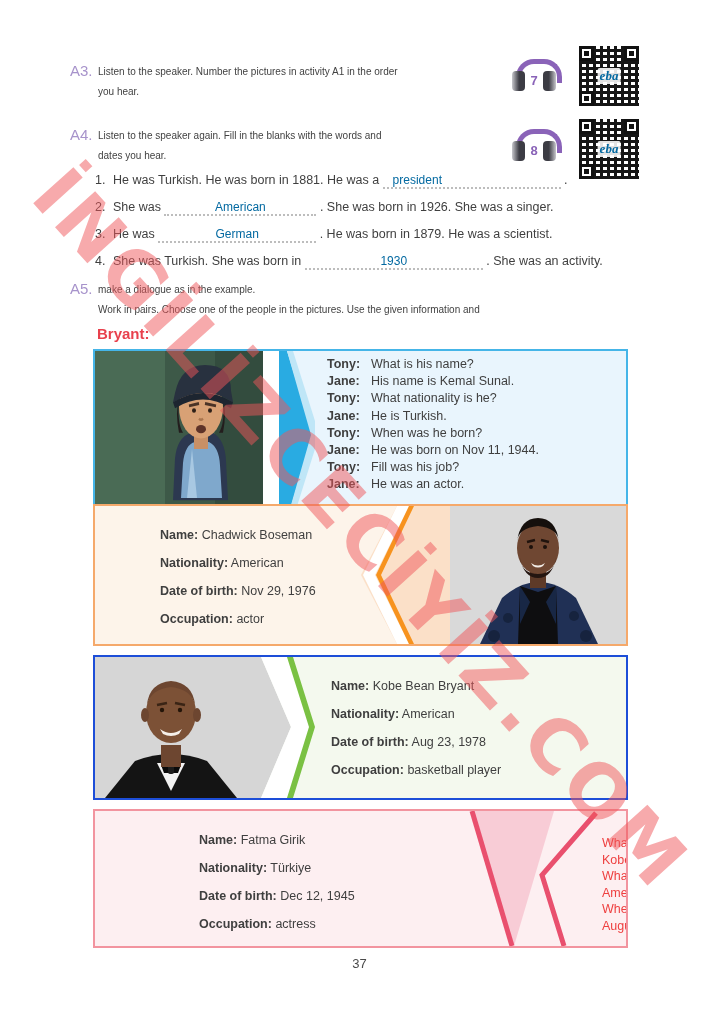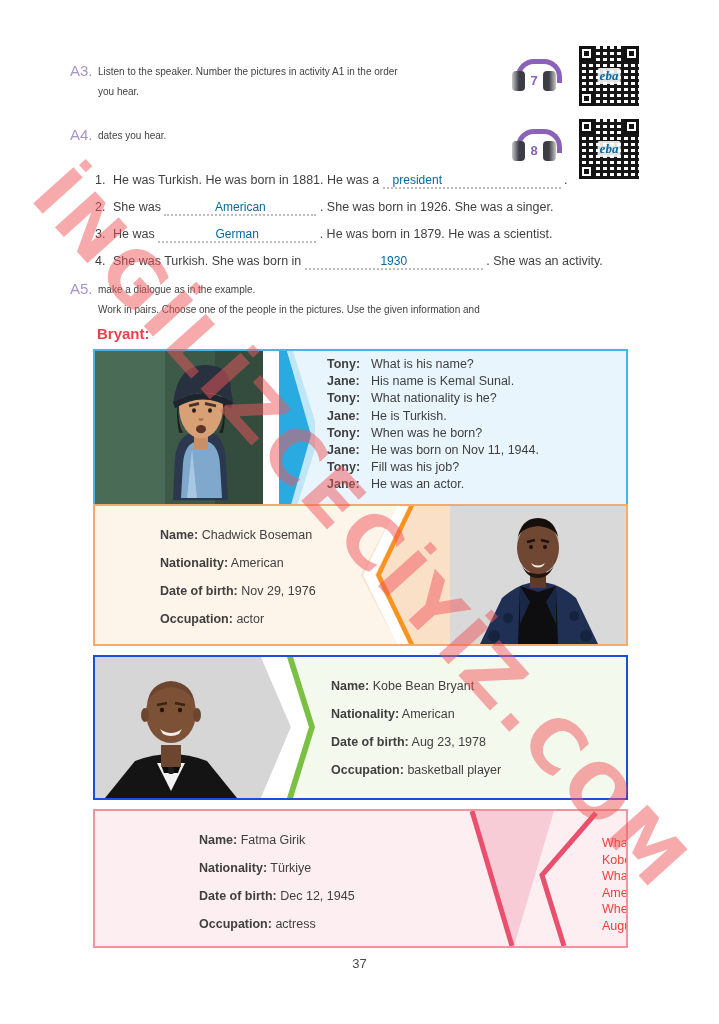--- a/index.html
+++ b/index.html
@@ -90,20 +90,21 @@
     <div class="modules"></div>
     <div class="fq tl"></div>
       <div class="fq tr"></div>
       <div class="fq bl"></div>
     <span class="eba">eba</span>
   </div>
 
   <div class="act" style="top:126px;">
     <div class="act-label">A4.</div>
     <div class="act-text">
+      <div>Listen to the speaker again. Fill in the blanks with the words and</div>
       <div>dates you hear.</div>
     </div>
   </div>
   <div class="hp" style="left:511px;top:126px;">
     <div class="band"></div>
     <div class="cup l"></div>
     <div class="cup r"></div>
     <div class="num">8</div>
   </div>
   <div class="qr" style="left:577px;top:117px;">

